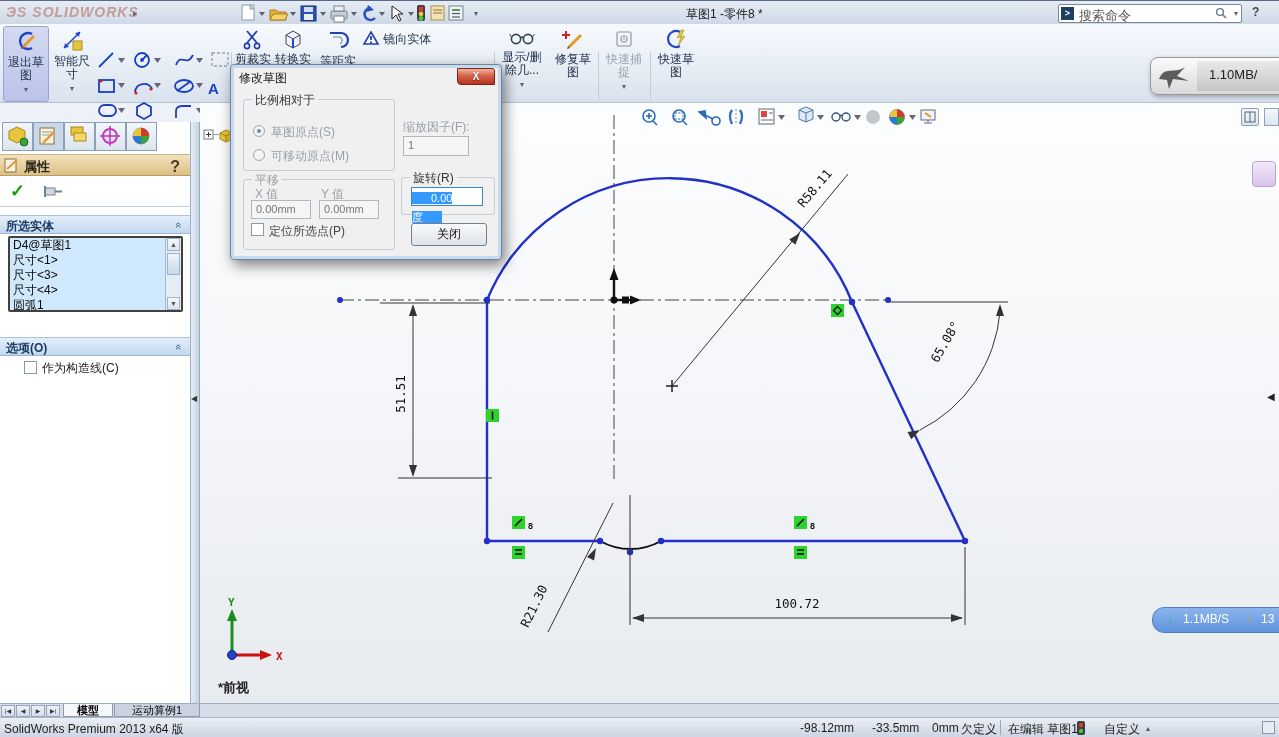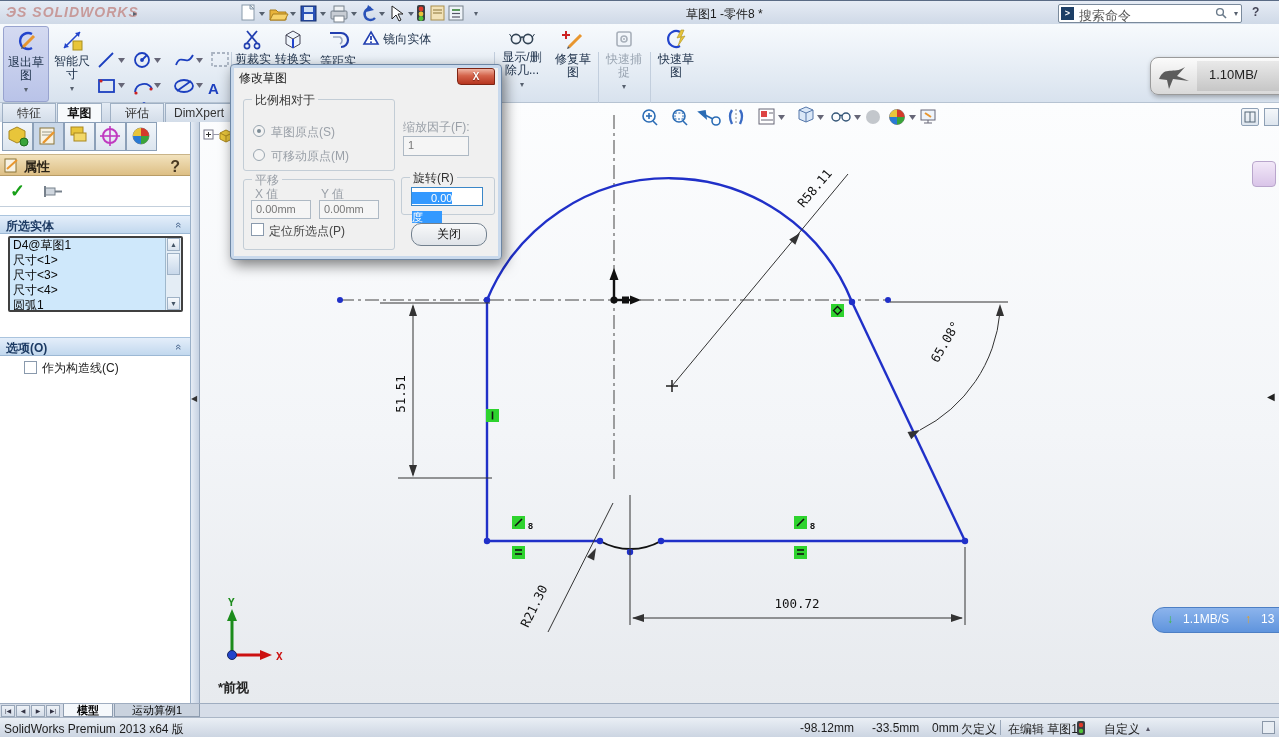--- a/index.html
+++ b/index.html
@@ -62,21 +62,21 @@
   .xbtn{position:absolute;right:6px;top:3px;width:38px;height:17px;border-radius:0 3px 0 4px;
     background:linear-gradient(#f0b4a2,#d4634a 45%,#b6351f);border:1px solid #7e2413;box-sizing:border-box;
     color:#fff;font-weight:bold;font-size:10px;text-align:center;line-height:15px;text-shadow:0 1px 1px #7a1f0e;}
   .grp{position:absolute;border:1px solid #c3cdd6;border-radius:3px;}
   .grp .gl{position:absolute;left:8px;top:-8px;background:#f0f0f0;padding:0 3px;font-size:12px;text-align:center;}
   .radio{position:absolute;width:12px;height:12px;border-radius:50%;border:1px solid #9aa6b0;background:#f4f4f4;box-sizing:border-box;}
   .radio.sel::after{content:"";position:absolute;left:3px;top:3px;width:4px;height:4px;border-radius:50%;background:#7b8b95;}
   .dfield{position:absolute;background:#f5f5f5;border:1px solid #aeb9c4;box-sizing:border-box;
     font-size:11px;color:#777;line-height:17px;padding-left:4px;}
   .glabel{font-size:12px;color:#9aa0a8;}
-  .dbtn{position:absolute;background:linear-gradient(#f8f9fa,#dfe3e8);border:1px solid #72808e;border-radius:10px;
+  .dbtn{position:absolute;background:linear-gradient(#f8f9fa,#dfe3e8);border:1px solid #72808e;border-radius:3px;
     font-size:12px;color:#111;text-align:center;}
   
   .bottomtabs{left:0;top:703px;width:1279px;height:14px;background:#d6dde8;border-top:1px solid #9fadc0;box-sizing:border-box;z-index:6;}
   .navb{position:absolute;top:1px;width:14px;height:12px;background:linear-gradient(#eef2f7,#d3dce8);
     border:1px solid #98a6b8;box-sizing:border-box;font-size:6px;text-align:center;line-height:10px;color:#334;}
   .sheet{position:absolute;top:0;height:13px;line-height:13px;font-size:11px;text-align:center;
     border:1px solid #8e9db0;border-top:none;box-sizing:border-box;}
   .statusbar{left:0;top:717px;width:1279px;height:20px;background:linear-gradient(#eaeff5,#ccd5e2);
     border-top:1px solid #aab6c6;box-sizing:border-box;z-index:6;}
   .st{position:absolute;top:3px;font-size:12px;color:#1d1d1d;white-space:nowrap;}
@@ -299,26 +299,20 @@
     <div class="vsep" style="left:650px"></div>
     <div class="rbtn" style="left:654px;top:4px;width:44px;height:74px">
       <svg width="24" height="22">
         <path d="M16,4 A8,8 0 1 0 16,18" fill="none" stroke="#2244cc" stroke-width="2.2"></path>
         <path d="M17,2 l-4,8 4,-1 -3,9 7,-10 -4,1 3,-7 z" fill="#e8c53a" stroke="#a98f1e" stroke-width=".6"></path>
       </svg>
       <span class="lbl" style="display:block;width:42px;margin:0 auto">快速草图</span>
     </div>
   </div>
 
-  <div class="a tabstrip">
-    <div class="ctab" style="left:2px;width:54px"><span>特征</span></div>
-    <div class="ctab active" style="left:57px;width:45px"><span>草图</span></div>
-    <div class="ctab" style="left:110px;width:54px"><span>评估</span></div>
-    <div class="ctab" style="left:165px;width:68px"><span>DimXpert</span></div>
-  </div>
 
   <div class="a graphics">
 
     <svg class="a hud">
       <g fill="none" stroke="#2b6cb5" stroke-width="1.6">
         <g>
             <circle cx="12" cy="11" r="6"></circle>
             <line x1="16" y1="16" x2="20" y2="20"></line>
             <line x1="9" y1="11" x2="15" y2="11"></line>
             <line x1="12" y1="8" x2="12" y2="14"></line>

